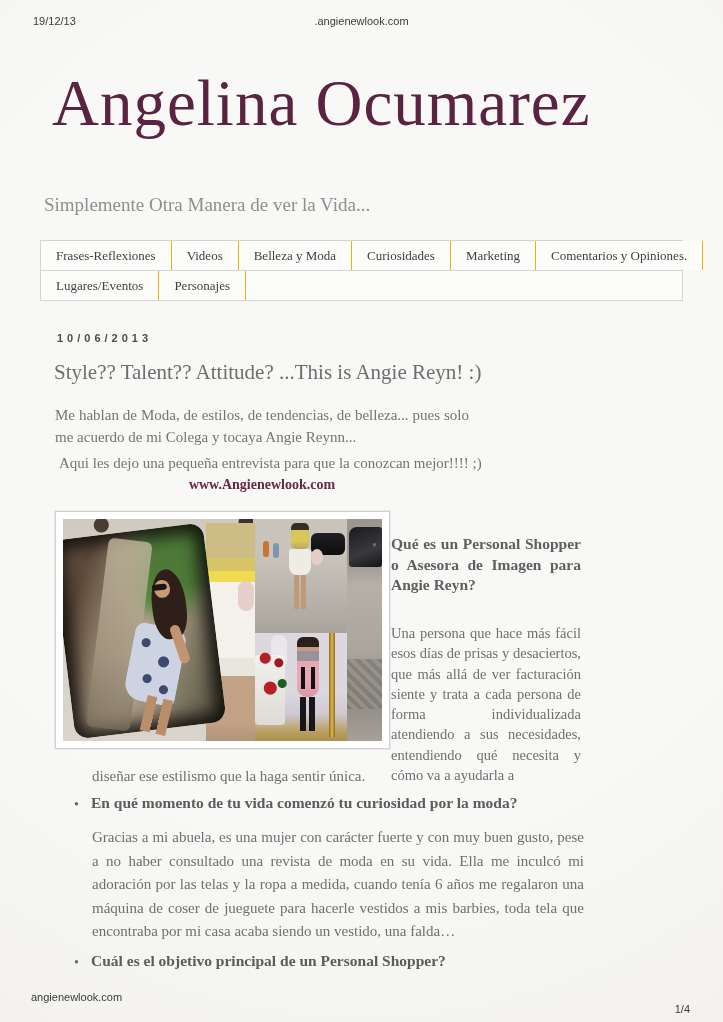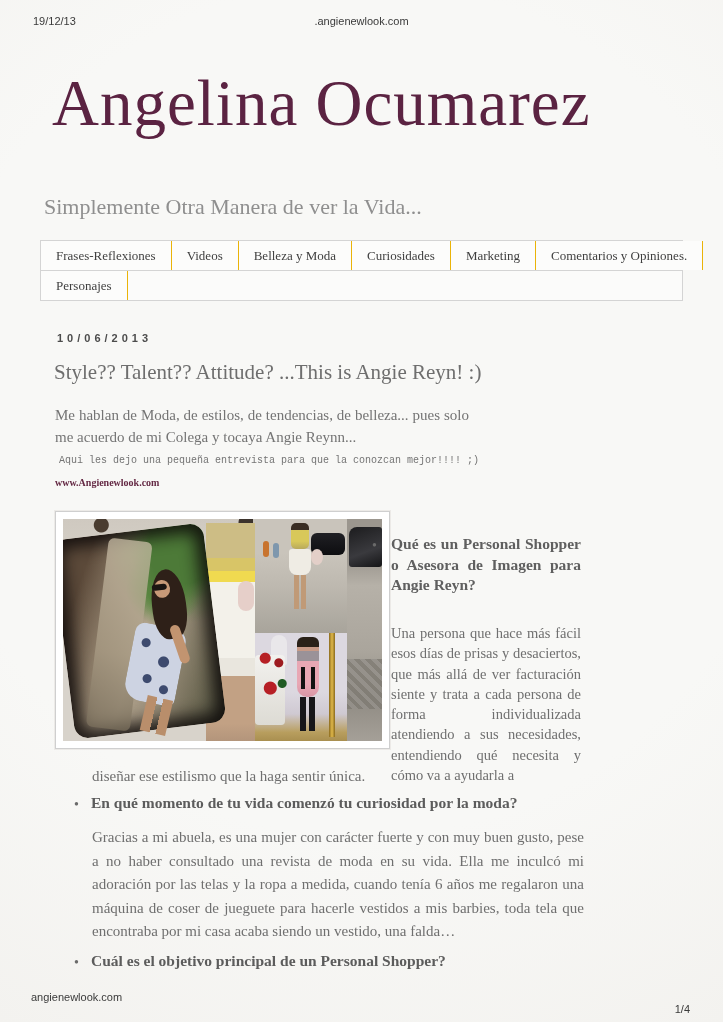--- a/index.html
+++ b/index.html
@@ -9,36 +9,36 @@
     font-family:"Liberation Serif", serif;color:#737373;
   }
   .abs{position:absolute;}
   
   .print-date{left:33px;top:15px;font:11px "Liberation Sans",sans-serif;color:#3a3a3a;}
   .print-site{left:0;top:15px;width:723px;text-align:center;font:11px "Liberation Sans",sans-serif;color:#3a3a3a;}
   .print-footer-site{left:31px;top:991px;font:11px "Liberation Sans",sans-serif;color:#3a3a3a;}
   .print-footer-page{right:33px;top:987px;font:11px "Liberation Sans",sans-serif;color:#3a3a3a;margin-top:16px;}
   
   .blog-title{left:52px;top:66px;font-size:65px;letter-spacing:1px;color:#5b2342;font-weight:400;}
-  .blog-tagline{left:44px;top:194px;font-size:22px;color:#8f8f8f;}
+  .blog-tagline{left:44px;top:194px;font-size:19px;color:#8f8f8f;}
   
   .nav{left:40px;top:240px;width:641px;border:1px solid #d4d4d4;background:#fbfbfa;}
   .nav-row{display:flex;height:29px;}
   .nav-row.first{border-bottom:1px solid #d4d4d4;}
   .nav-tab{
     border-right:1px solid #eab308;background:#fcfcfb;color:#3f3f3f;
     font-size:13px;display:flex;align-items:center;padding:0 15px;white-space:nowrap;cursor:pointer;
   }
   .nav-fill{flex:1;background:#fbfbfa;}
   
   .post-date{left:57px;top:332px;font:bold 11px "Liberation Sans",sans-serif;letter-spacing:4px;color:#4c4c4c;}
   .post-title{left:54px;top:360px;font-size:21px;color:#6e6e6e;}
   .intro-p{left:55px;top:404px;width:414px;font-size:15px;line-height:22px;text-align:justify;color:#747474;}
-  .intro-invite{left:59px;top:455px;font-size:10px;color:#747474;font-family:Liberation Mono, monospace;}
-  .intro-link{left:55px;top:477px;width:414px;text-align:left;font-size:10px;font-weight:bold;color:#642944;cursor:pointer;}
+  .intro-invite{left:59px;top:455px;font-size:15px;color:#747474;}
+  .intro-link{left:55px;top:477px;width:414px;text-align:center;font-size:14px;font-weight:bold;color:#642944;cursor:pointer;}
   
   .collage{left:55px;top:511px;width:319px;height:222px;background:#fff;border:1px solid #cfcfcf;padding:7px;box-shadow:0 0 0 1px #eceae7;}
   .collage-inner{position:relative;width:319px;height:222px;overflow:hidden;background:#d8d3cb;}
   .strip-top{position:absolute;left:0;top:0;width:319px;height:60px;
     background:
       radial-gradient(circle at 12% 10%, #4a3c30 0 7px, transparent 8px),
       radial-gradient(circle at 58% 6%, #3c332c 0 9px, transparent 10px),
       radial-gradient(circle at 66% 16%, #2e2a26 0 6px, transparent 7px),
       linear-gradient(180deg,#cfc9c0,#d8d3ca);}
   .right-strip{position:absolute;left:284px;top:0;width:35px;height:222px;
@@ -116,20 +116,21 @@
   <div class="nav-row first">
     <div class="nav-tab">Frases-Reflexiones</div>
     <div class="nav-tab">Videos</div>
     <div class="nav-tab">Belleza y Moda</div>
     <div class="nav-tab">Curiosidades</div>
     <div class="nav-tab">Marketing</div>
     <div class="nav-tab">Comentarios y Opiniones.</div>
     <div class="nav-fill"></div>
   </div>
   <div class="nav-row">
+    <div class="nav-tab">Lugares/Eventos</div>
     <div class="nav-tab">Personajes</div>
     <div class="nav-fill"></div>
   </div>
 </div>
 
 <div class="abs post-date">10/06/2013</div>
 <h2 class="abs post-title" style="margin:0;font-weight:400;">Style?? Talent?? Attitude? ...This is Angie Reyn! :)</h2>
 
 <p class="abs intro-p" style="margin:0;">Me hablan de Moda, de estilos, de tendencias, de belleza... pues solo me acuerdo de mi Colega y tocaya Angie Reynn...</p>
 <p class="abs intro-invite" style="margin:0;">Aqui les dejo una pequeña entrevista para que la conozcan mejor!!!! ;)</p>

